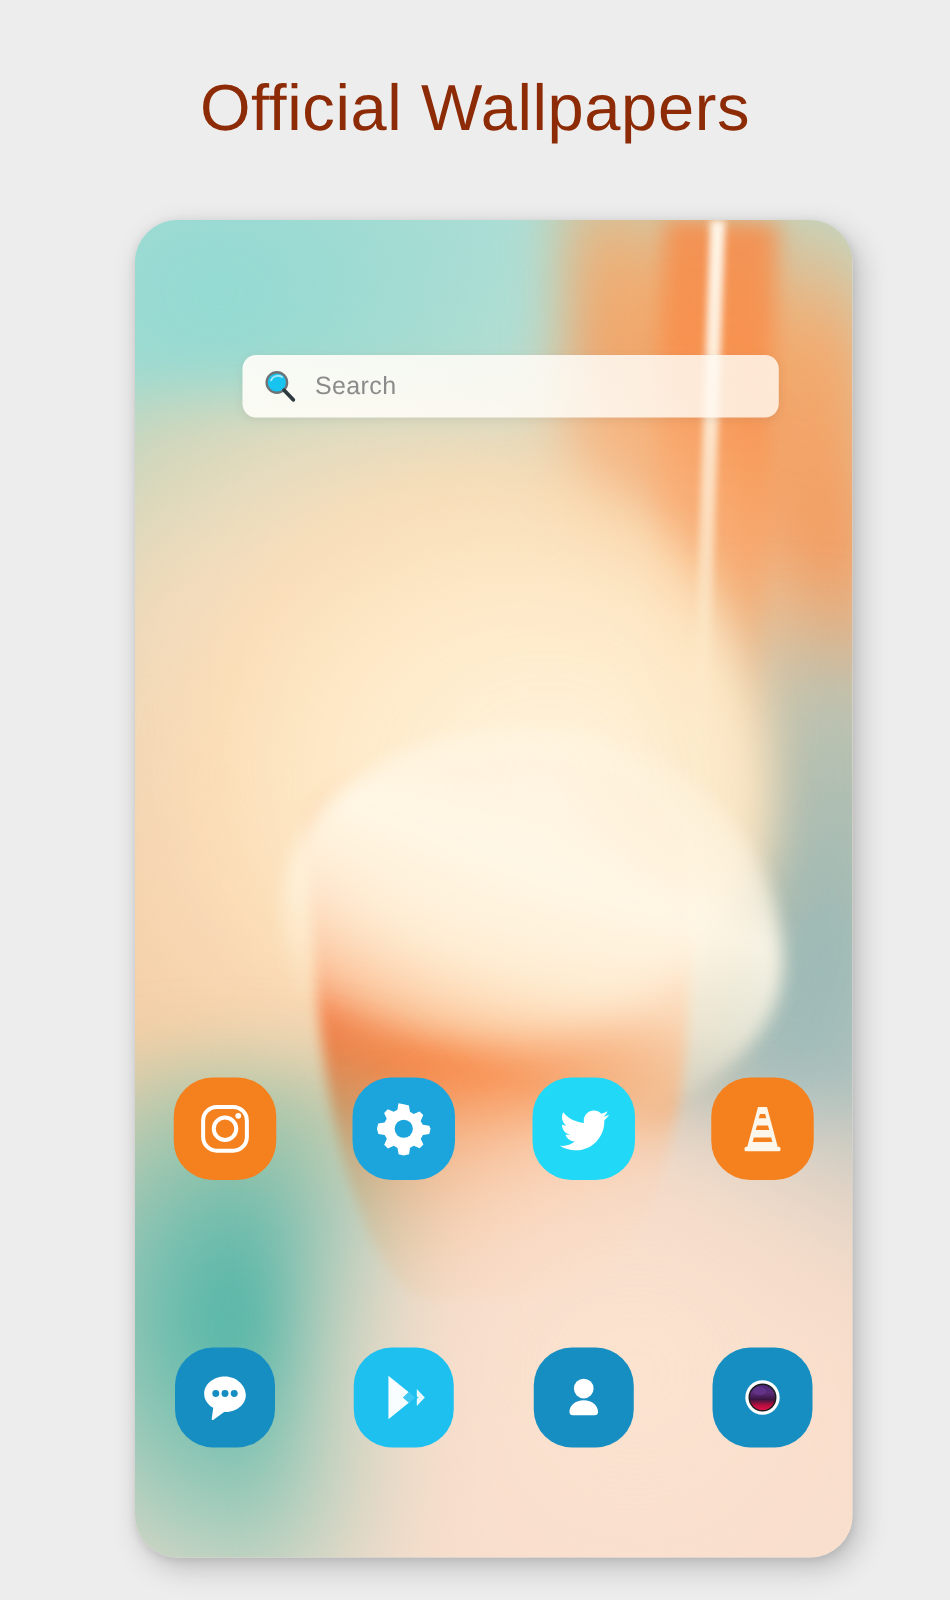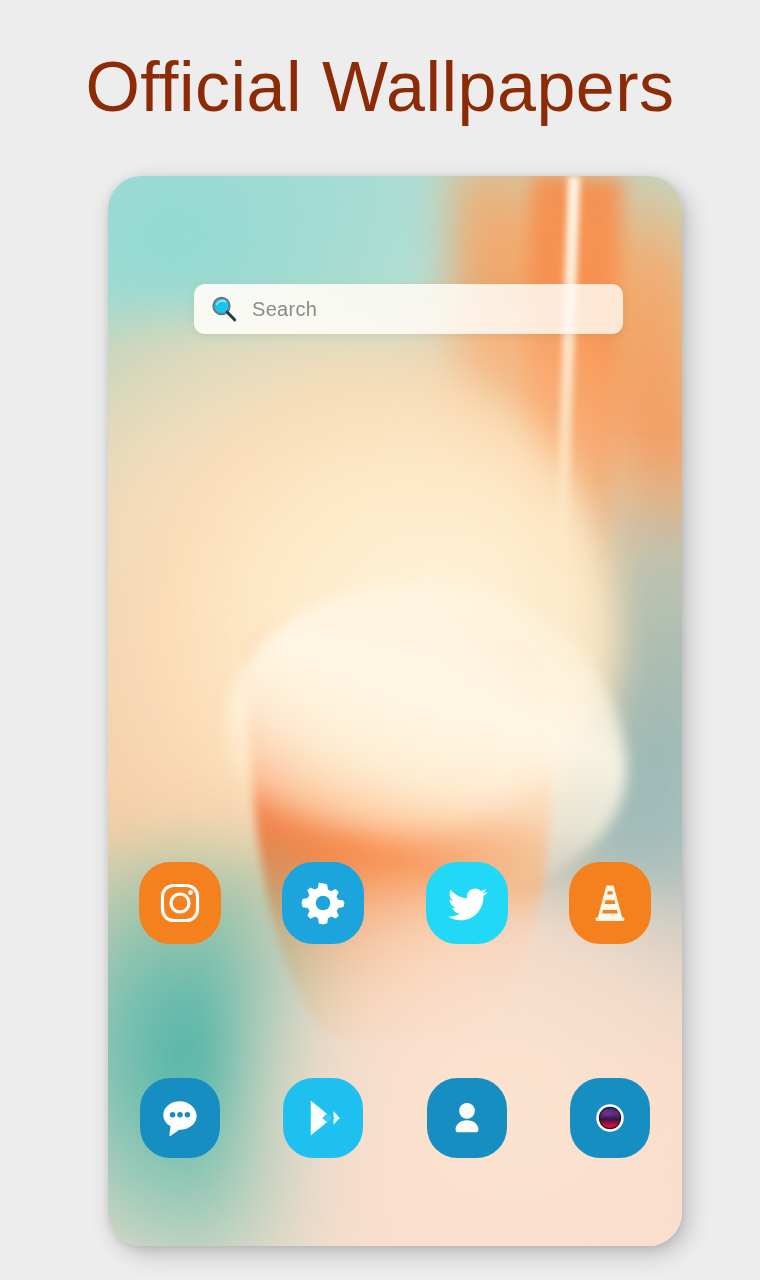--- a/index.html
+++ b/index.html
@@ -16,21 +16,21 @@
   }
 
   
   .page-title {
     position: absolute;
     top: 52px;
     left: 0;
     width: 760px;
     text-align: center;
     font-family: "Liberation Sans", sans-serif;
-    font-size: 70px;
+    font-size: 52px;
     font-weight: 300;
     letter-spacing: 0.5px;
     color: #8c2b06;
     line-height: 70px;
     white-space: nowrap;
   }
 
   
   .phone {
     position: absolute;

